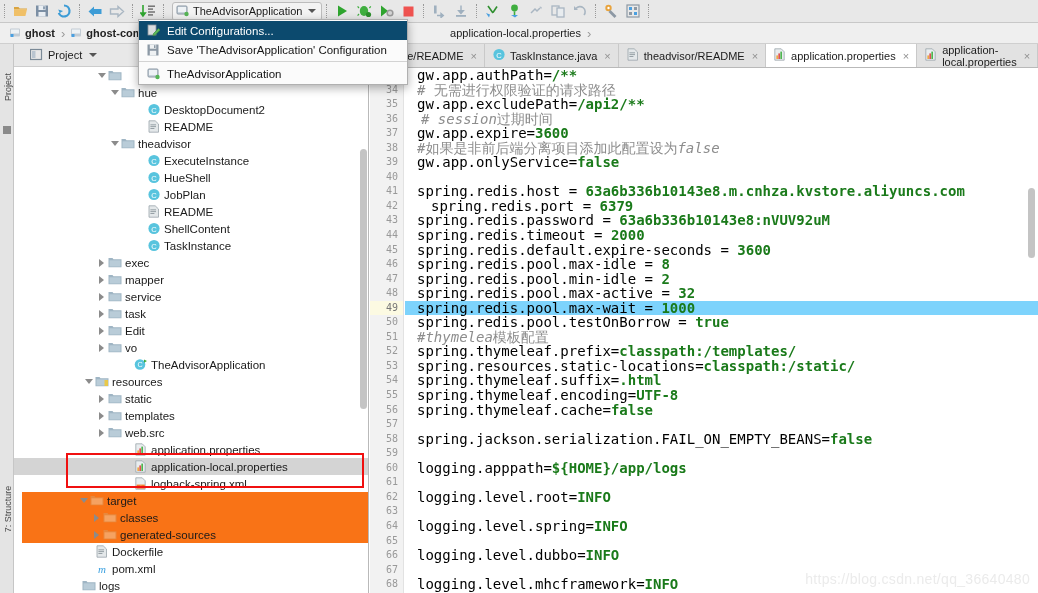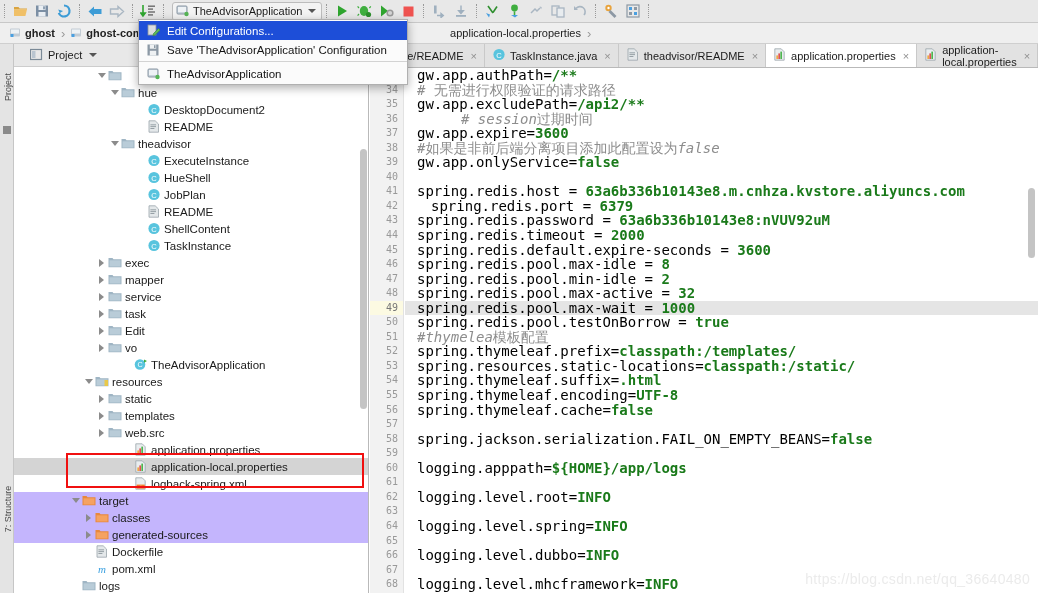--- a/index.html
+++ b/index.html
@@ -79,21 +79,21 @@
     display: flex; align-items: center; padding-left: 16px; gap: 5px;
   }
   .proj-head .t { font-size: 11px; color: #1d1d1d; }
 
   .tree { position: relative; font-size: 11.5px; color: #1a1a1a; }
   .row {
     height: 17px; display: flex; align-items: center; white-space: nowrap;
     padding-left: 4px;
   }
   .row.sel { background: #d4d4d4; }
-  .row.hl { background: #c4b5fd; }
+  .row.hl { background: #f97316; margin-left: 8px; }
   .arrow {
     width: 11px; height: 11px; flex: 0 0 11px;
     display: flex; align-items: center; justify-content: center;
   }
   .arrow i { display: block; width: 0; height: 0; }
   .arrow.r i { border-top: 4px solid transparent; border-bottom: 4px solid transparent; border-left: 5px solid #8b8b8b; }
   .arrow.d i { border-left: 4px solid transparent; border-right: 4px solid transparent; border-top: 5px solid #8b8b8b; }
   .ico { width: 15px; height: 14px; flex: 0 0 15px; margin-right: 3px; display:flex; align-items:center; justify-content:center; }
   .lab { line-height: 14px; }
 
@@ -127,21 +127,21 @@
     font-family: "DejaVu Sans Mono", monospace;
     font-size: 14px; white-space: pre;
   }
   .gln {
     height: 14.55px; line-height: 14.55px;
     font-family: "DejaVu Sans Mono", monospace;
     font-size: 10px; color: #999999; text-align: right;
     padding-right: 5px;
   }
   .gln.cur { color: #777; background: #fcfae2; }
-  .ln.cur { background: #e5e5e5; }
+  .ln.cur { background: #7dd3fc; }
   .k { color: #000000; }
   .v { color: #1a7a1a; font-weight: bold; }
   .c { color: #8d8d8d; font-style: italic; }
   .cz { color: #8d8d8d; font-family: Liberation Mono, monospace; font-style: normal; }
 
   
   .redbox {
     position: absolute; border: 2px solid #f01010; pointer-events: none;
   }
 
@@ -149,21 +149,21 @@
   .menu {
     position: absolute; top: 19px; left: 138px; width: 270px;
     background: #fbfbfb; border: 1px solid #b0b0b0;
     box-shadow: 0 3px 9px rgba(0,0,0,.32);
     z-index: 50; padding: 1px 0;
   }
   .mi {
     height: 19px; display: flex; align-items: center; gap: 6px;
     padding: 0 6px; font-size: 11.5px; color: #141414;
   }
-  .mi.sel { background: #1d4ed8; color: #fff; }
+  .mi.sel { background: #0c4a6e; color: #fff; }
   .msep { height: 1px; background: #d3d3d3; margin: 2px 0; }
   .mi .mico { width: 16px; display: flex; align-items: center; justify-content: center; }
 
   
   .vsb { position: absolute; right: 1px; width: 7px; background: #c4c4c4; border-radius: 4px; }
 
   .wm {
     position: absolute; right: 8px; bottom: 6px;
     font-size: 14px; color: #ebebeb; letter-spacing: .3px;
   }
@@ -858,21 +858,21 @@
         <div class="gln">65</div>
         <div class="gln">66</div>
         <div class="gln">67</div>
         <div class="gln">68</div>
         <div class="gln">69</div>
       </div>
     <div class="code" id="code">
         <div class="ln" style="padding-left: 12px;"><span class="k">gw.app.authPath=</span><span class="v">/**</span></div>
         <div class="ln" style="padding-left: 12px;"><span class="c"># </span><span class="cz">无需进行权限验证的请求路径</span></div>
         <div class="ln" style="padding-left: 12px;"><span class="k">gw.app.excludePath=</span><span class="v">/api2/**</span></div>
-        <div class="ln" style="padding-left: 16px; margin-left: 40px;"><span class="c"># session</span><span class="cz">过期时间</span></div>
+        <div class="ln" style="padding-left: 16px;"><span class="c"># session</span><span class="cz">过期时间</span></div>
         <div class="ln" style="padding-left: 12px;"><span class="k">gw.app.expire=</span><span class="v">3600</span></div>
         <div class="ln" style="padding-left: 12px;"><span class="c">#</span><span class="cz">如果是非前后端分离项目添加此配置设为</span><span class="c">false</span></div>
         <div class="ln" style="padding-left: 12px;"><span class="k">gw.app.onlyService=</span><span class="v">false</span></div>
         <div class="ln" style="padding-left: 12px;">&nbsp;</div>
         <div class="ln" style="padding-left: 12px;"><span class="k">spring.redis.host = </span><span class="v">63a6b336b10143e8.m.cnhza.kvstore.aliyuncs.com</span></div>
         <div class="ln" style="padding-left: 26px;"><span class="k">spring.redis.port = </span><span class="v">6379</span></div>
         <div class="ln" style="padding-left: 12px;"><span class="k">spring.redis.password = </span><span class="v">63a6b336b10143e8:nVUV92uM</span></div>
         <div class="ln" style="padding-left: 12px;"><span class="k">spring.redis.timeout = </span><span class="v">2000</span></div>
         <div class="ln" style="padding-left: 12px;"><span class="k">spring.redis.default.expire-seconds = </span><span class="v">3600</span></div>
         <div class="ln" style="padding-left: 12px;"><span class="k">spring.redis.pool.max-idle = </span><span class="v">8</span></div>

